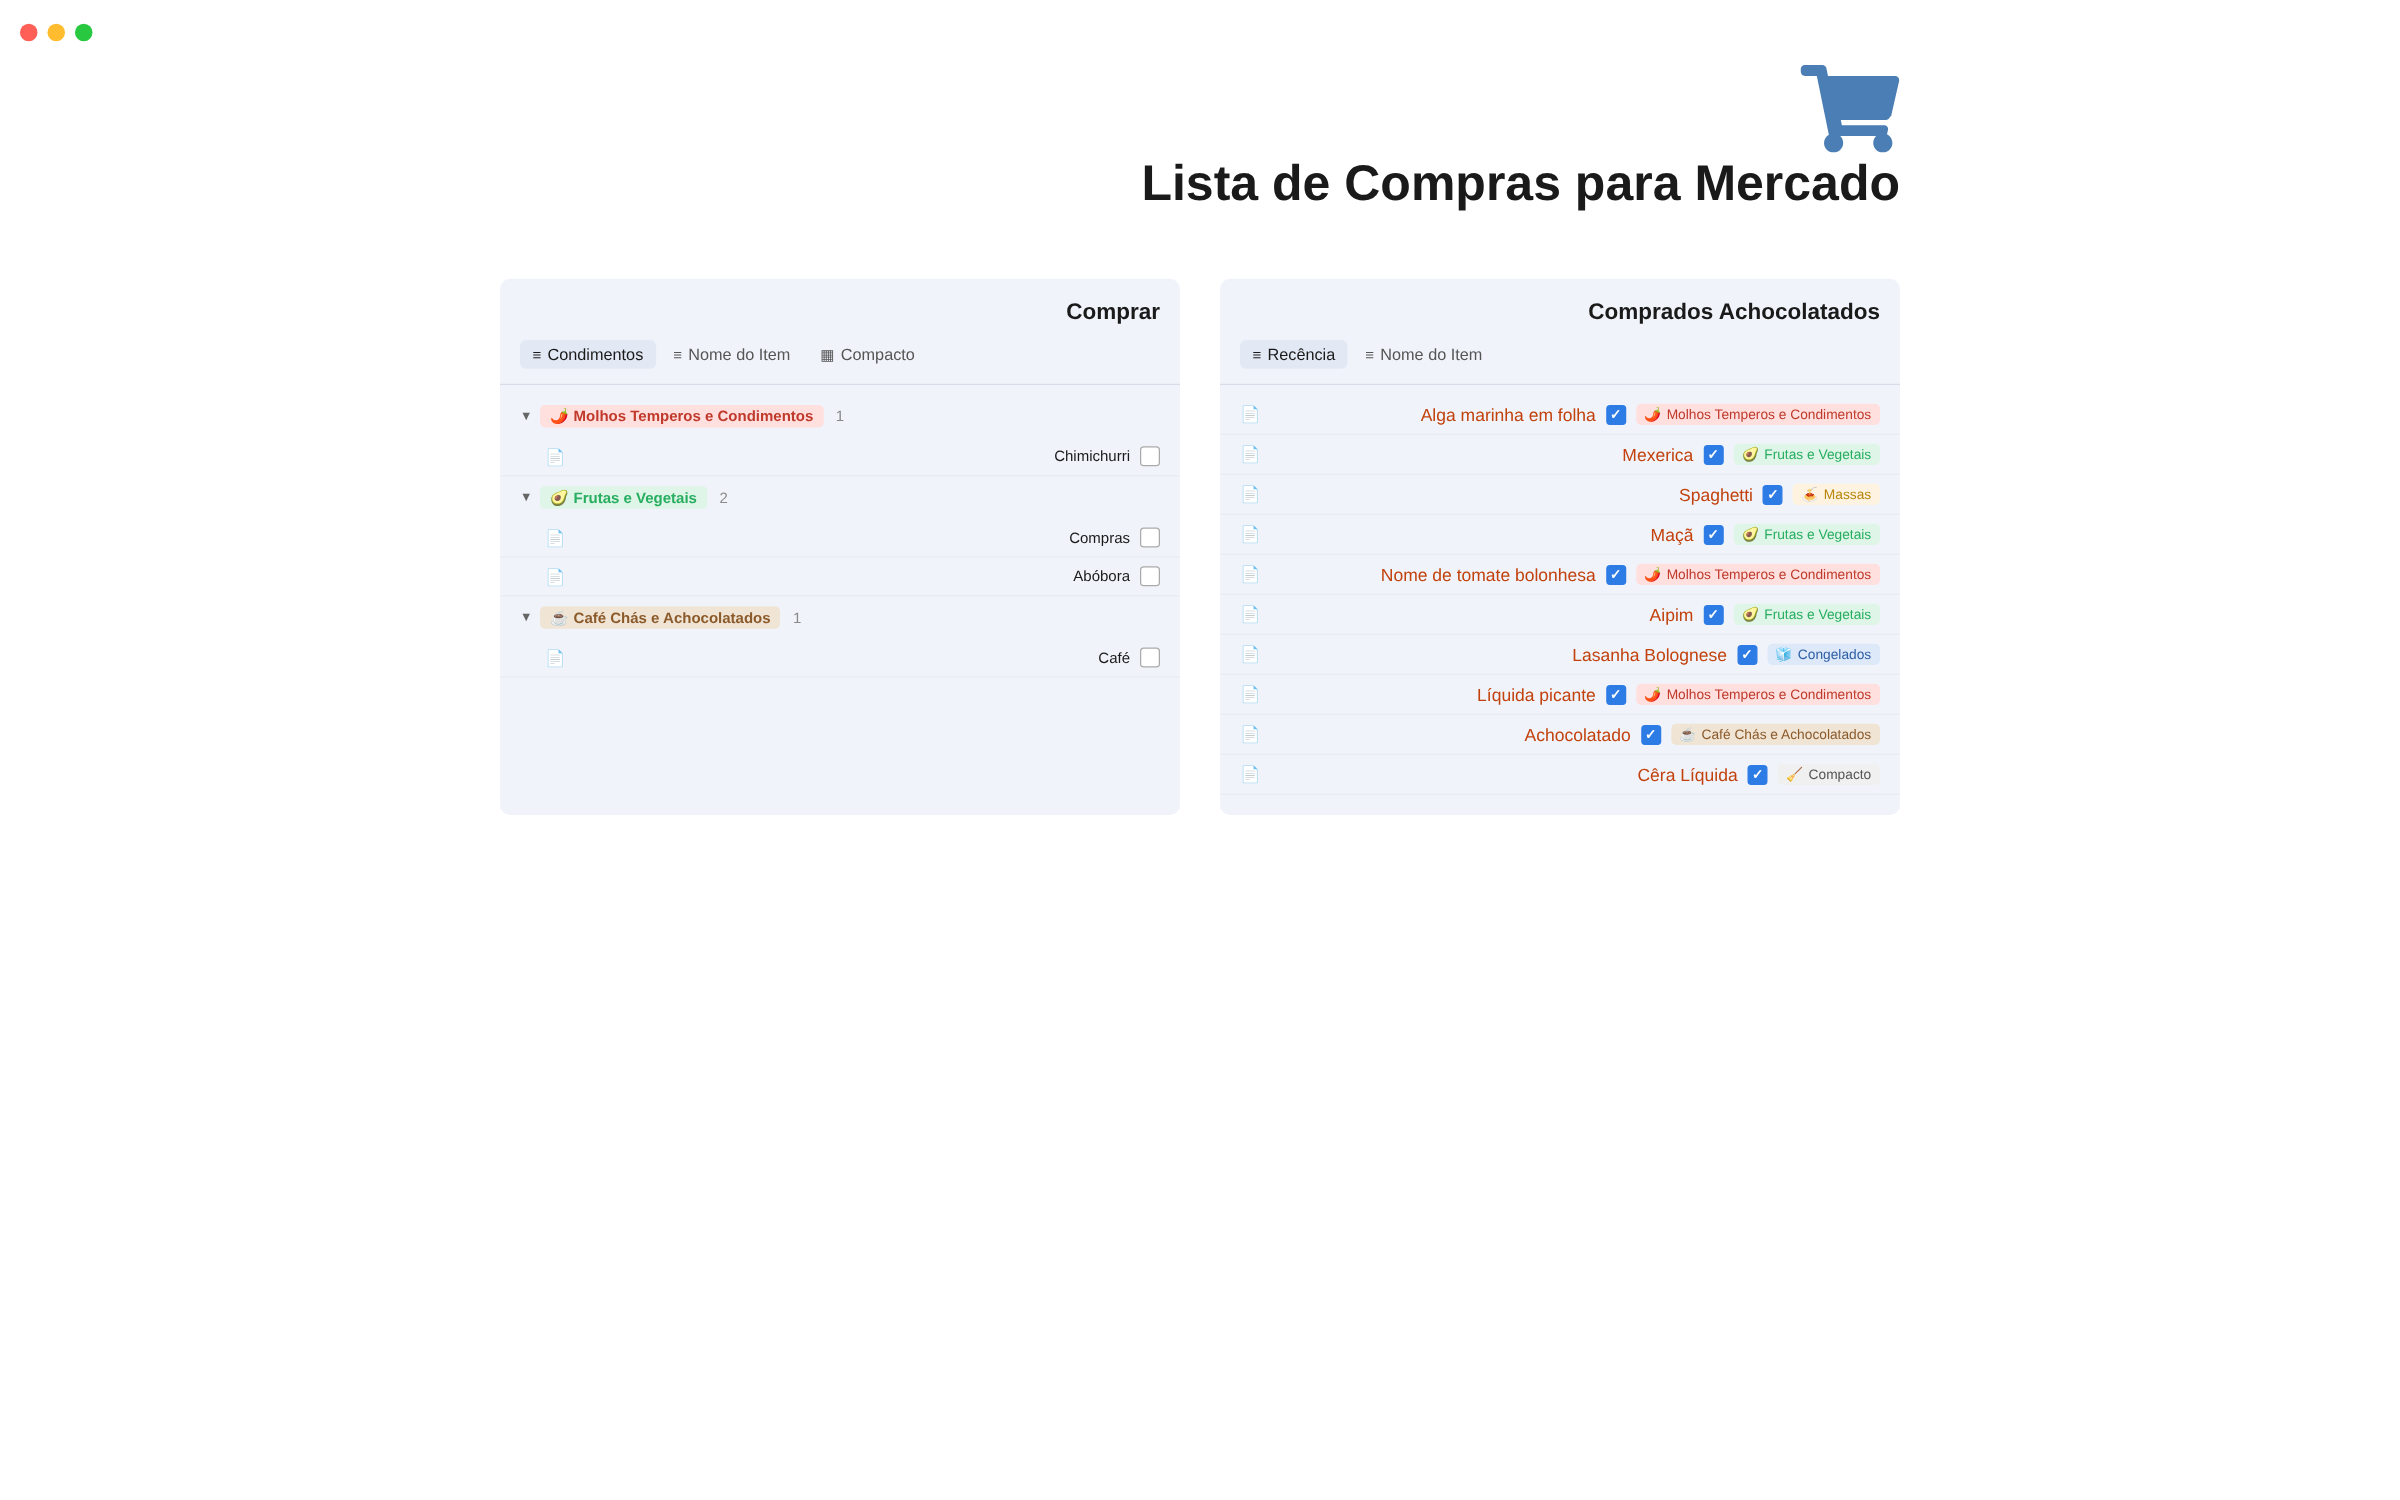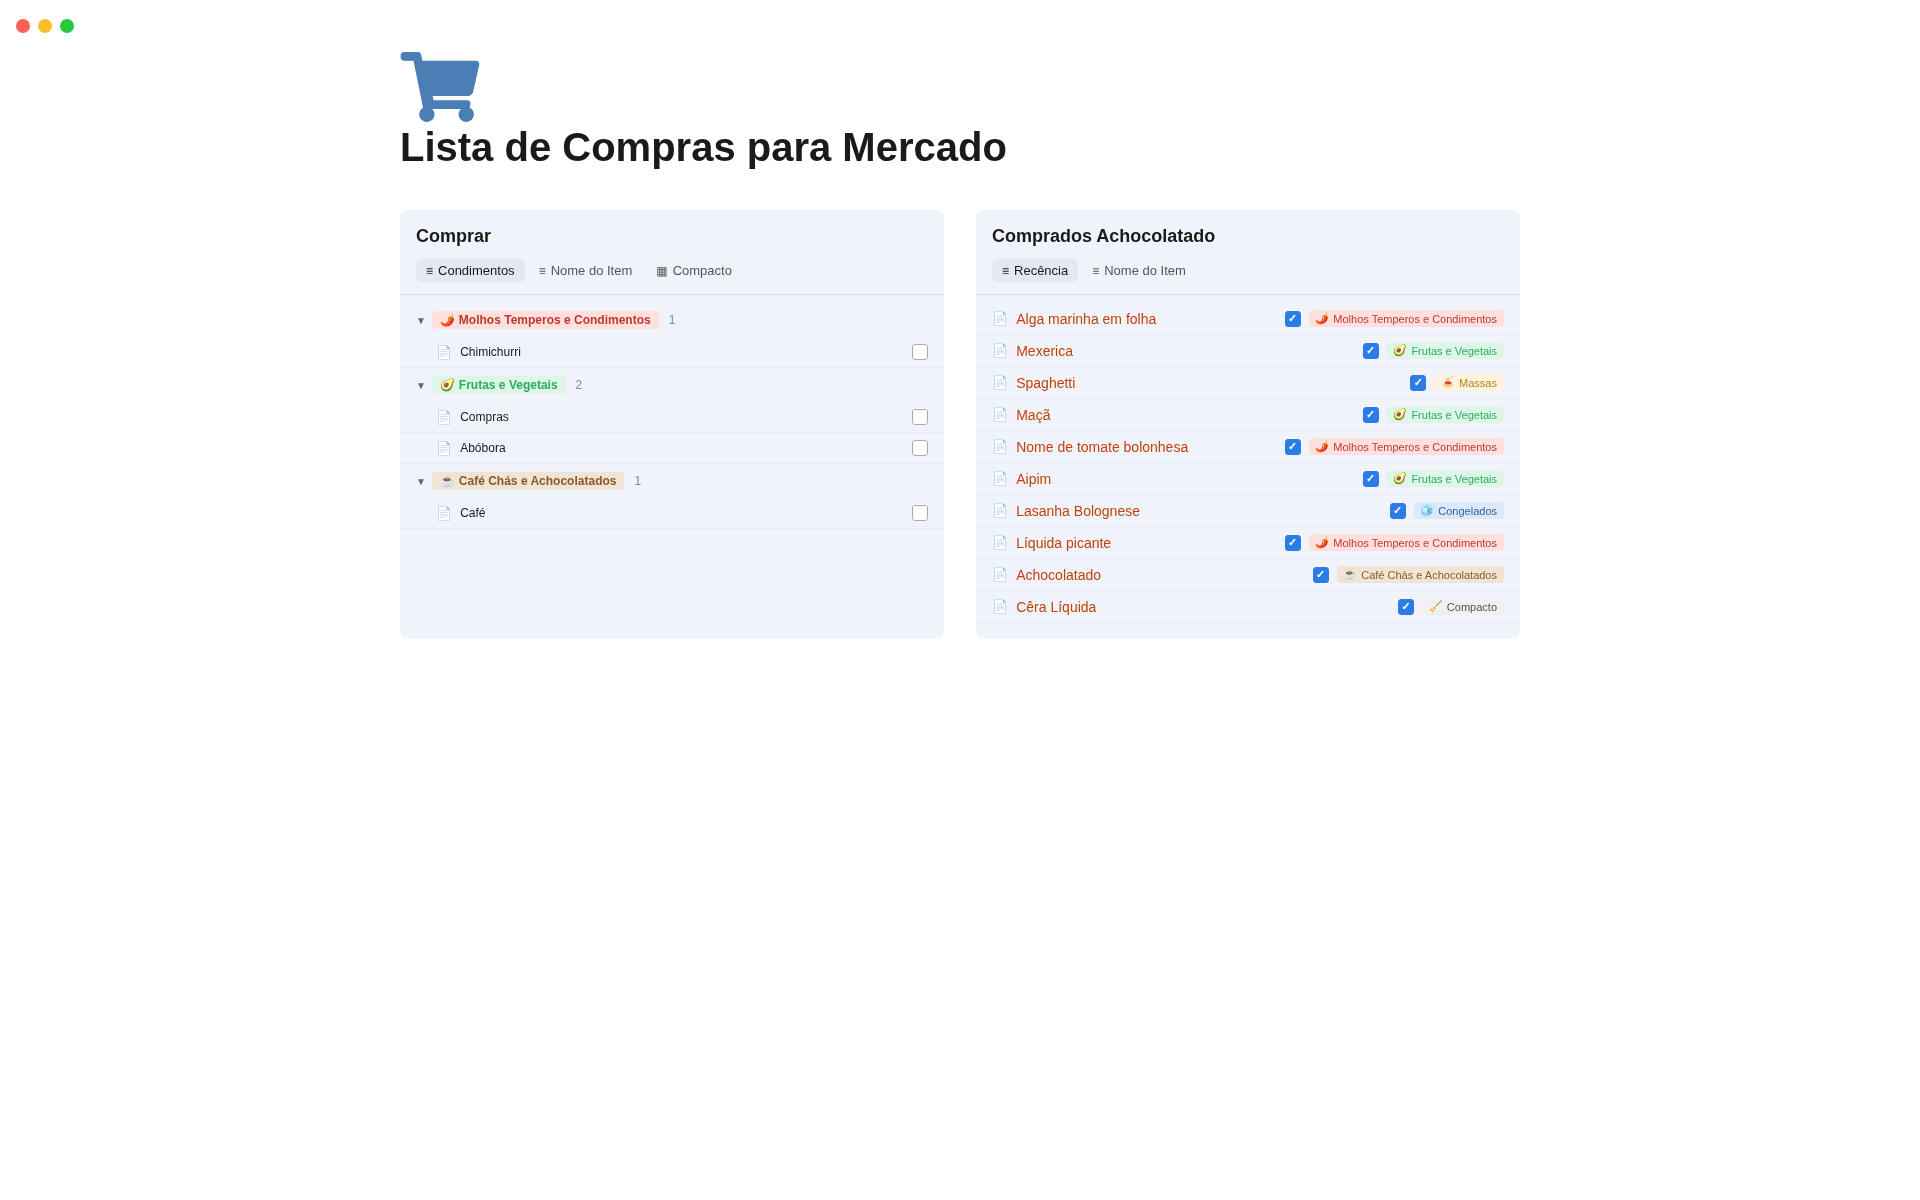--- a/index.html
+++ b/index.html
@@ -26,20 +26,21 @@
     }
     .tl-red { background: #ff5f57; }
     .tl-yellow { background: #febc2e; }
     .tl-green { background: #28c840; }
 
     
     .page {
       max-width: 1280px;
       margin: 0 auto;
       padding: 0 80px 80px 80px;
+      text-align: right;
     }
 
     
     .cart-icon svg {
       width: 80px;
       height: 70px;
       fill: #4a7eb5;
     }
 
     .page-title {
@@ -55,20 +56,21 @@
       grid-template-columns: 1fr 1fr;
       gap: 32px;
       margin-top: 8px;
     }
 
     
     .section {
       background: #f0f4fa;
       border-radius: 8px;
       padding: 16px 0 8px 0;
+      margin-top: 13px;
     }
 
     .section-title {
       font-size: 18px;
       font-weight: 700;
       color: #1a1a1a;
       padding: 0 16px 12px 16px;
     }
 
     
@@ -310,21 +312,21 @@
         <div class="item-row">
           <span class="item-doc-icon">📄</span>
           <span class="item-name">Café</span>
           <div class="item-checkbox"></div>
         </div>
 
       </div>
     </div>
 
     <div class="section">
-      <div class="section-title">Comprados Achocolatado</div>
+      <div class="section-title">Comprados Achocolatados</div>
 
       <div class="tabs">
         <div class="tab active">
           <span class="tab-icon">≡</span>
           <span>Recência</span>
         </div>
         <div class="tab">
           <span class="tab-icon">≡</span>
           <span>Nome do Item</span>
         </div>

